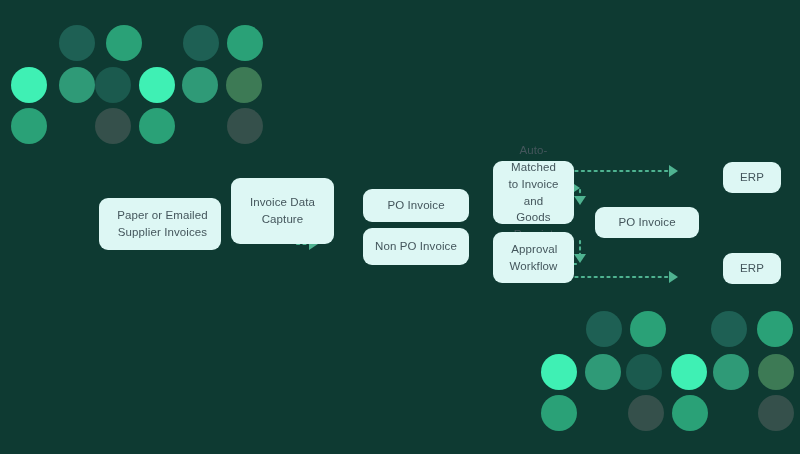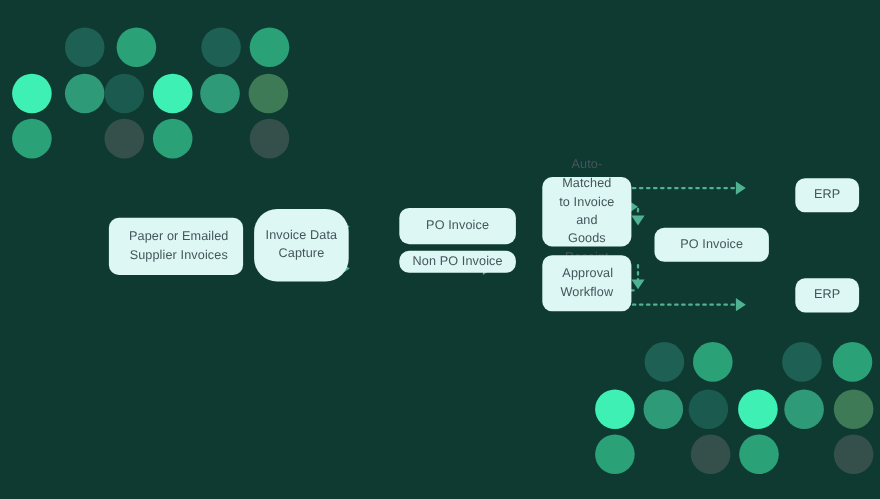--- a/index.html
+++ b/index.html
@@ -136,28 +136,28 @@
       <path class="lnk" d="M537 277 L670 277" stroke="#4fb391"></path>
       <polygon class="arrowhead" points="669,271 678,277 669,283" fill="#4fb391"></polygon>
     </g>
   </svg>
 
   <div id="nodes-layer">
       <div class="node" style="left: 58px; top: 198px; width: 122px; height: 52px; background: rgb(221, 247, 244); color: rgb(68, 86, 92); padding-left: 12px;">
         <span class="node-label">Paper or Emailed
 Supplier Invoices</span>
       </div>
-      <div class="node" style="left: 190px; top: 190px; width: 86px; height: 66px; background: rgb(221, 247, 244); color: rgb(68, 86, 92); border-radius: 21px;">
+      <div class="node" style="left: 190px; top: 178px; width: 103px; height: 66px; background: rgb(221, 247, 244); color: rgb(68, 86, 92);">
         <span class="node-label">Invoice Data
 Capture</span>
       </div>
       <div class="node" style="left: 322px; top: 189px; width: 106px; height: 33px; background: rgb(221, 247, 244); color: rgb(68, 86, 92);">
         <span class="node-label">PO Invoice</span>
       </div>
-      <div class="node" style="left: 322px; top: 228px; width: 106px; height: 20px; background: rgb(221, 247, 244); color: rgb(68, 86, 92);">
+      <div class="node" style="left: 322px; top: 228px; width: 106px; height: 37px; background: rgb(221, 247, 244); color: rgb(68, 86, 92);">
         <span class="node-label">Non PO Invoice</span>
       </div>
       <div class="node" style="left: 452px; top: 161px; width: 81px; height: 63px; background: rgb(221, 247, 244); color: rgb(68, 86, 92);">
         <span class="node-label">Auto-Matched
 to Invoice and
 Goods Receipt</span>
       </div>
       <div class="node" style="left: 452px; top: 232px; width: 81px; height: 51px; background: rgb(221, 247, 244); color: rgb(68, 86, 92); text-align: right;">
         <span class="node-label">Approval
 Workflow</span>

